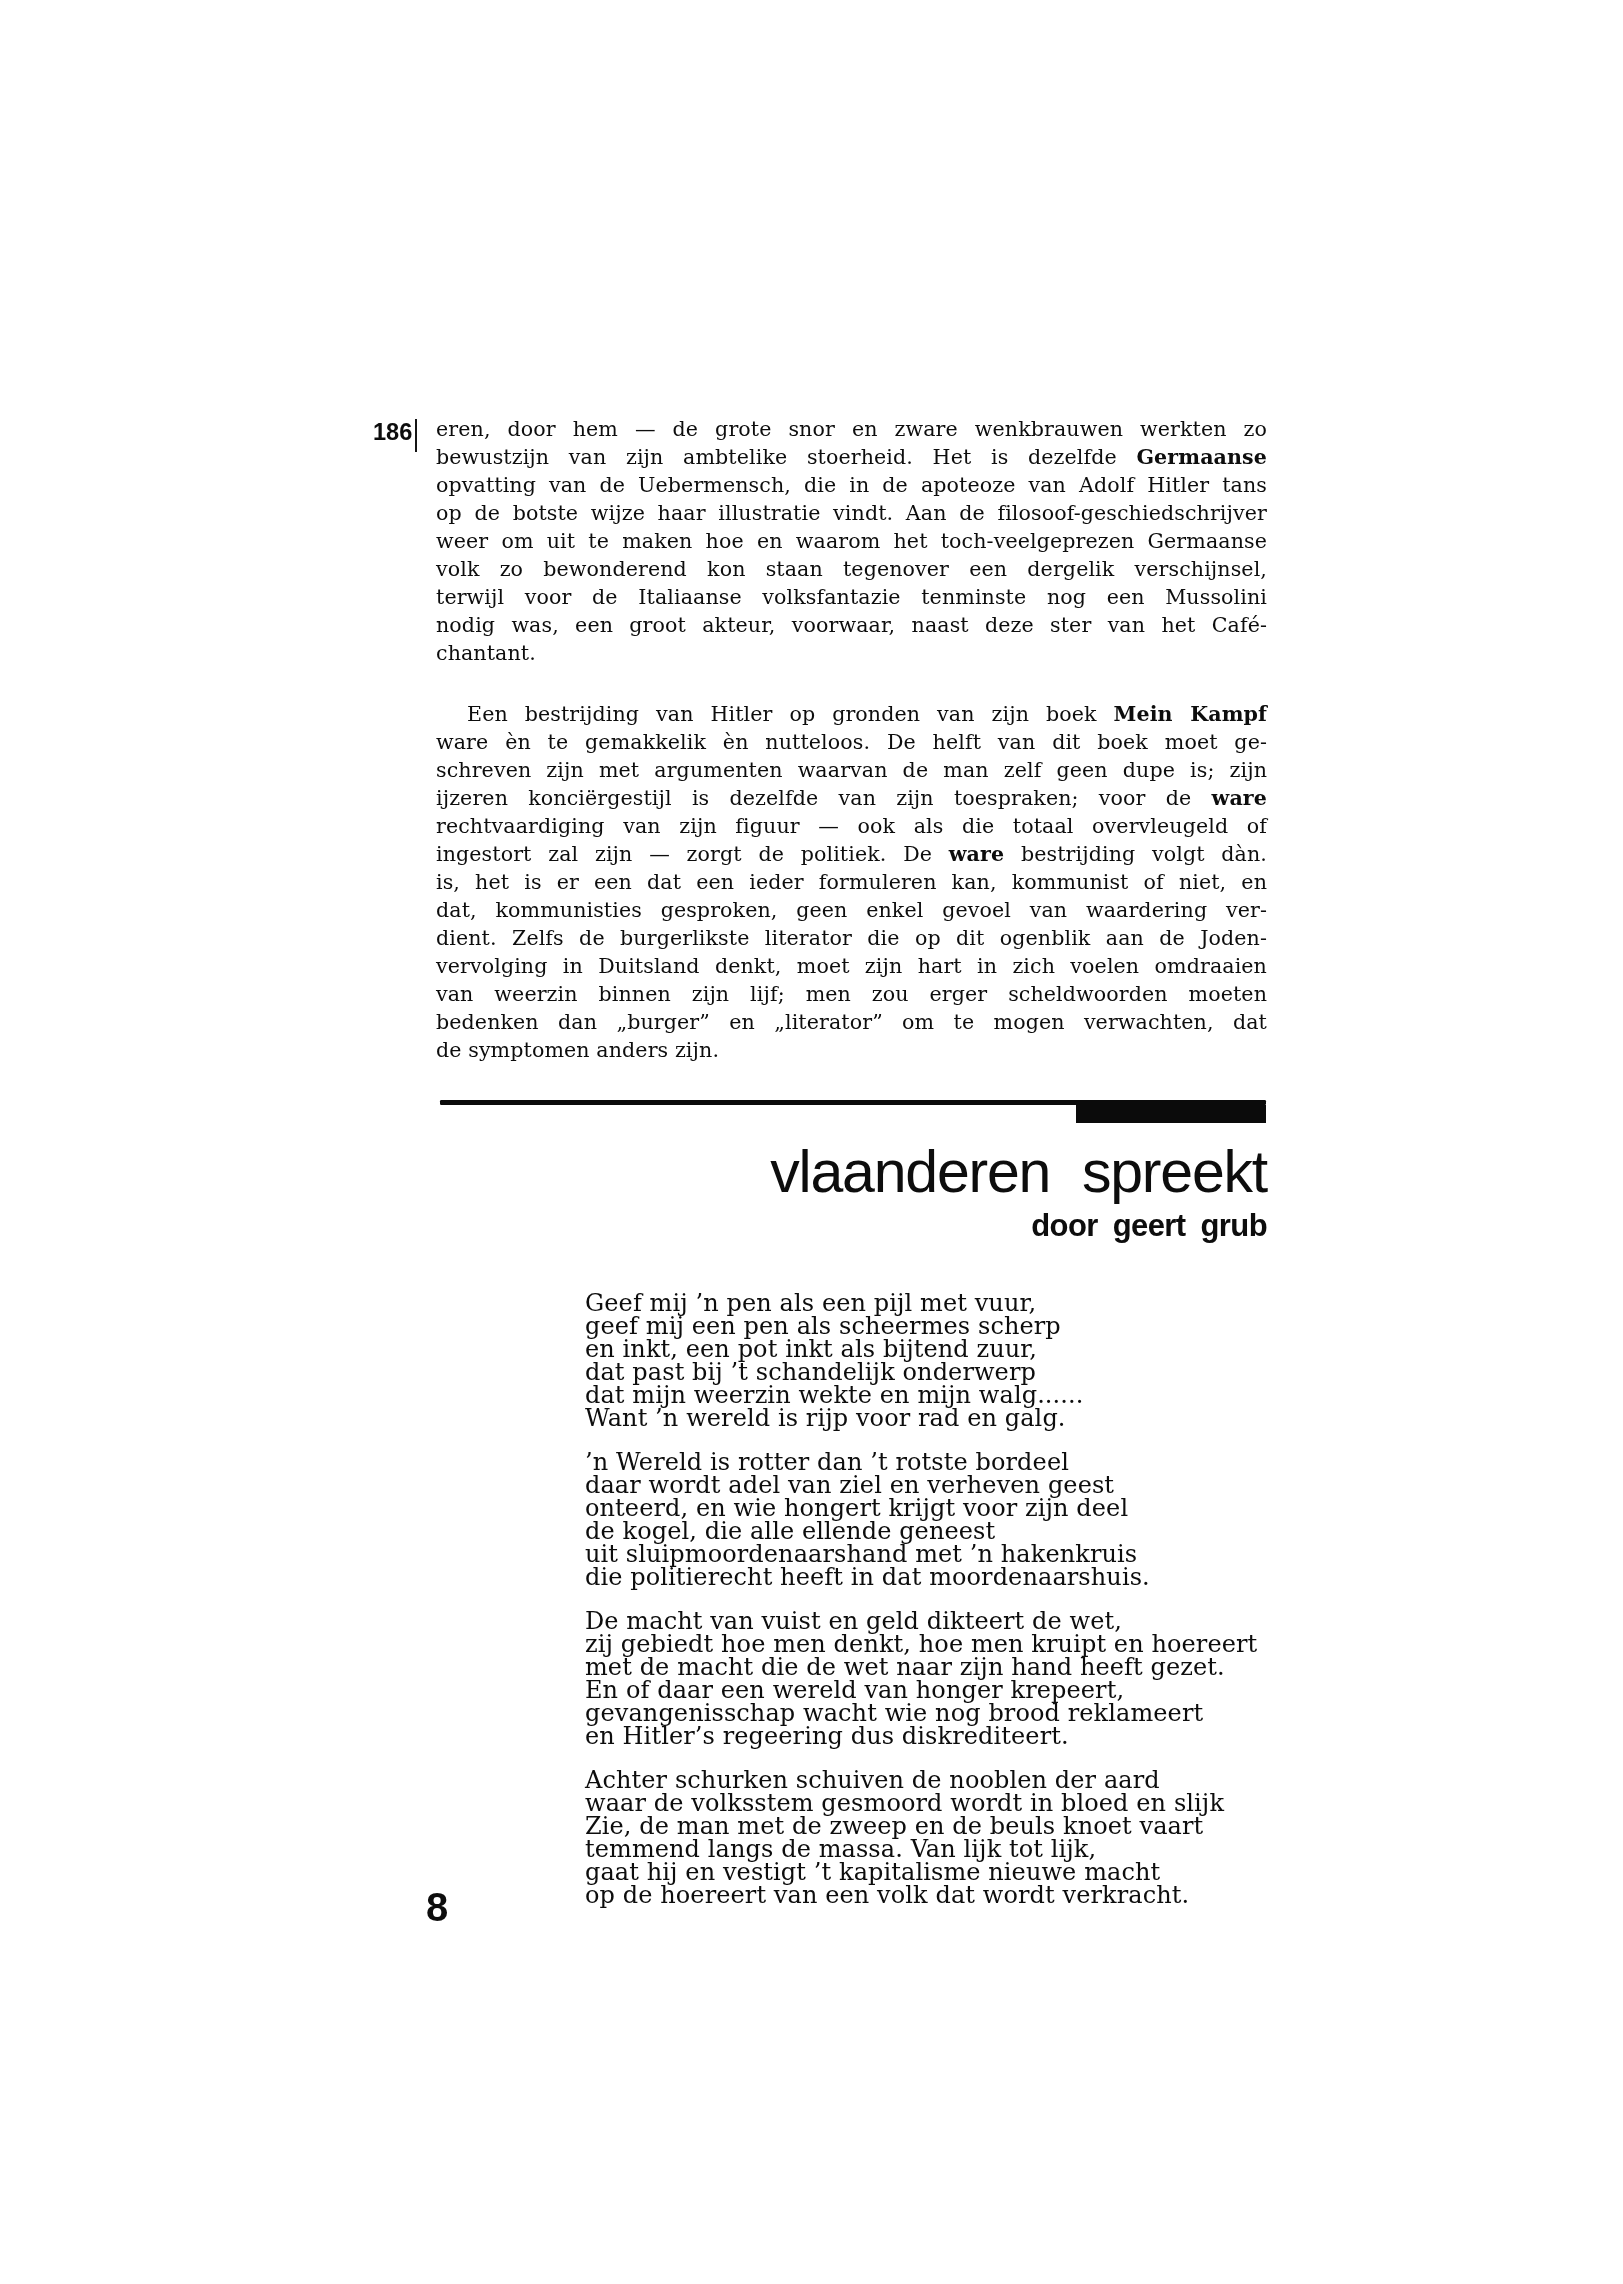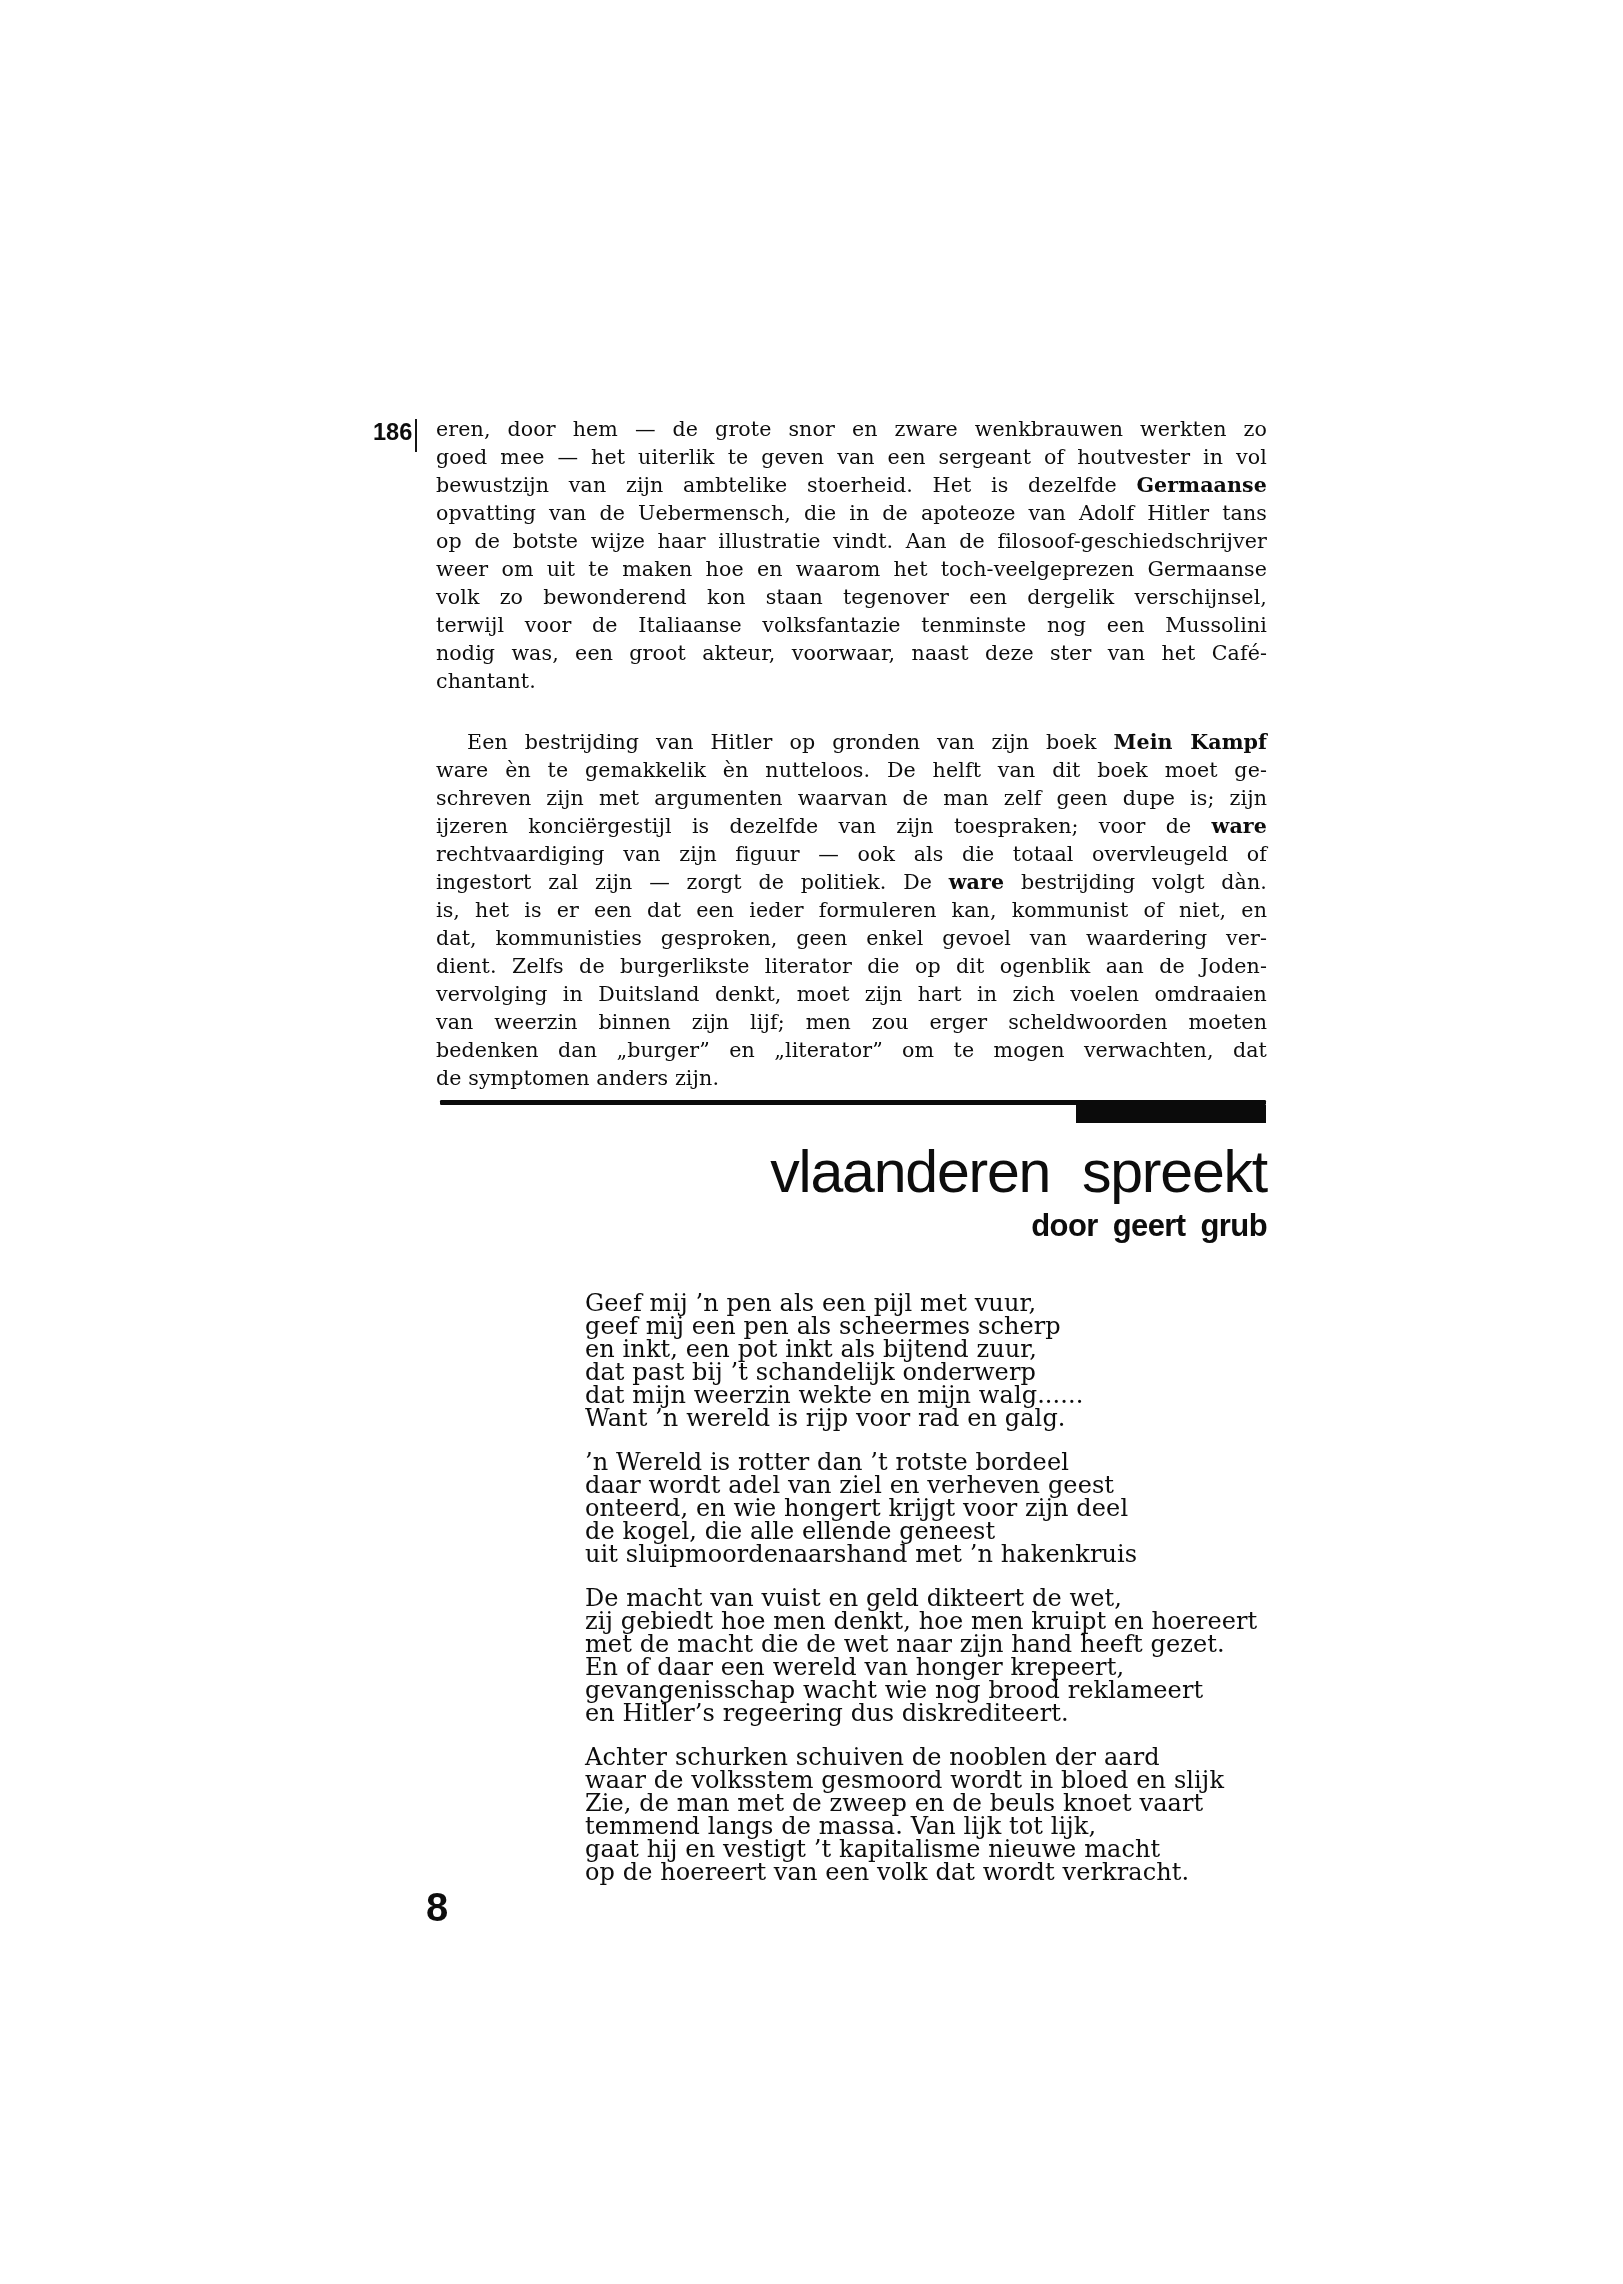--- a/index.html
+++ b/index.html
@@ -68,21 +68,20 @@
 <div class="page">
 
   <div class="marker">
     <span>186</span>
     <span class="marker-bar"></span>
   </div>
 
   <div class="article" id="article">
       <div>
         <div class="line"><span>eren, door hem — de grote snor en zware wenkbrauwen werkten zo</span></div>
-        <div class="line"><span>goed mee — het uiterlik te geven van een sergeant of houtvester in vol</span></div>
         <div class="line"><span>bewustzijn van zijn ambtelike stoerheid. Het is dezelfde </span><span class="b">Germaanse</span></div>
         <div class="line"><span>opvatting van de Uebermensch, die in de apoteoze van Adolf Hitler tans</span></div>
         <div class="line"><span>op de botste wijze haar illustratie vindt. Aan de filosoof-geschiedschrijver</span></div>
         <div class="line"><span>weer om uit te maken hoe en waarom het toch-veelgeprezen Germaanse</span></div>
         <div class="line"><span>volk zo bewonderend kon staan tegenover een dergelik verschijnsel,</span></div>
         <div class="line"><span>terwijl voor de Italiaanse volksfantazie tenminste nog een Mussolini</span></div>
         <div class="line"><span>nodig was, een groot akteur, voorwaar, naast deze ster van het Café-</span></div>
         <div class="line line-last"><span>chantant.</span></div>
       </div>
       <div>
@@ -118,20 +117,21 @@
         <div class="poem-line">dat past bij ’t schandelijk onderwerp</div>
         <div class="poem-line">dat mijn weerzin wekte en mijn walg......</div>
         <div class="poem-line">Want ’n wereld is rijp voor rad en galg.</div>
       </div>
       <div class="stanza">
         <div class="poem-line">’n Wereld is rotter dan ’t rotste bordeel</div>
         <div class="poem-line">daar wordt adel van ziel en verheven geest</div>
         <div class="poem-line">onteerd, en wie hongert krijgt voor zijn deel</div>
         <div class="poem-line">de kogel, die alle ellende geneest</div>
         <div class="poem-line">uit sluipmoordenaarshand met ’n hakenkruis</div>
+        <div class="poem-line">die politierecht heeft in dat moordenaarshuis.</div>
       </div>
       <div class="stanza">
         <div class="poem-line">De macht van vuist en geld dikteert de wet,</div>
         <div class="poem-line">zij gebiedt hoe men denkt, hoe men kruipt en hoereert</div>
         <div class="poem-line">met de macht die de wet naar zijn hand heeft gezet.</div>
         <div class="poem-line">En of daar een wereld van honger krepeert,</div>
         <div class="poem-line">gevangenisschap wacht wie nog brood reklameert</div>
         <div class="poem-line">en Hitler’s regeering dus diskrediteert.</div>
       </div>
       <div class="stanza">

